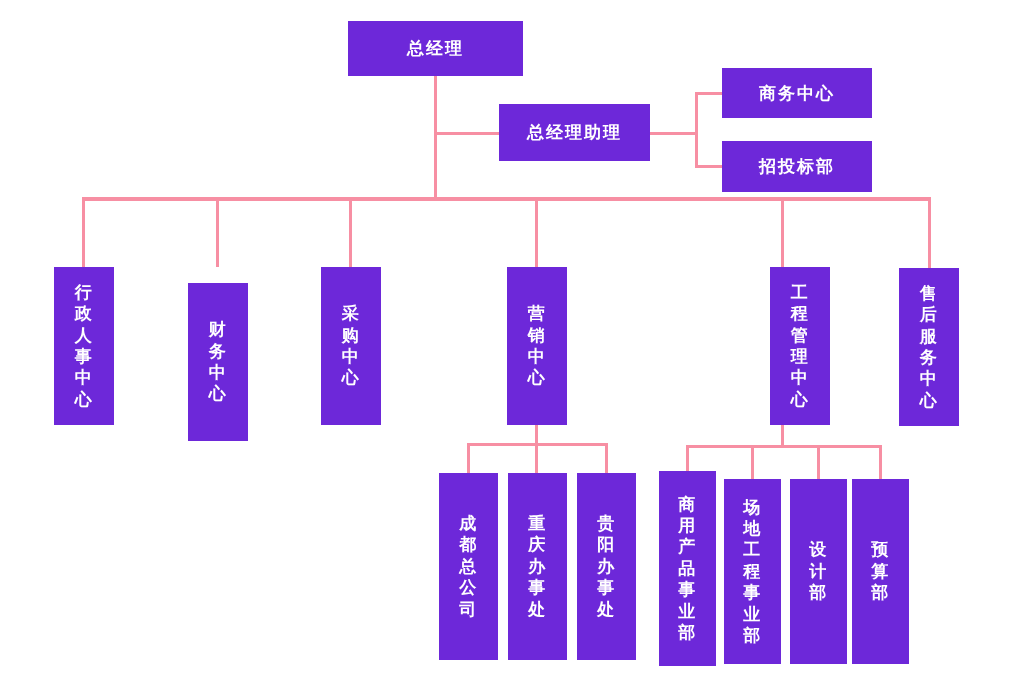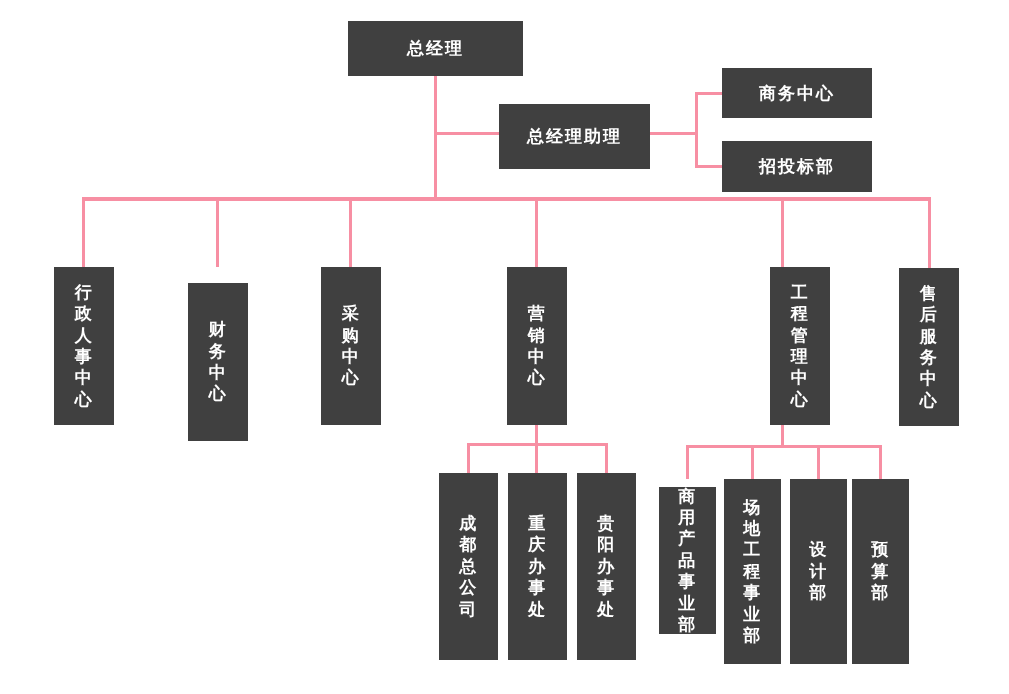--- a/index.html
+++ b/index.html
@@ -6,52 +6,52 @@
   .canvas {
     position: relative;
     width: 1009px;
     height: 694px;
     background: #ffffff;
     font-family: "Liberation Serif", "DejaVu Serif", serif;
     overflow: hidden;
   }
   .node {
     position: absolute;
-    background: #404040;
+    background: #6d28d9;
     color: #ffffff;
     display: flex;
     align-items: center;
     justify-content: center;
     font-weight: bold;
     font-size: 17px;
     box-sizing: border-box;
   }
   .node.h .label { letter-spacing: 2px; white-space: nowrap; }
   .node.v .label {
     width: 1.1em;
     word-break: break-all;
     line-height: 1.26;
   }
   .line { position: absolute; background: #F78FA3; }
 
   
   .n-gm          { left: 348px; top: 21px;  width: 175px; height: 55px; }
-  .n-assistant   { left: 499px; top: 104px; width: 151px; height: 65px; }
+  .n-assistant   { left: 499px; top: 104px; width: 151px; height: 57px; }
   .n-business    { left: 722px; top: 68px;  width: 150px; height: 50px; }
   .n-bidding     { left: 722px; top: 141px; width: 150px; height: 51px; }
   .n-admin       { left: 54px;  top: 267px; width: 60px;  height: 158px; }
   .n-finance     { left: 188px; top: 283px; width: 60px;  height: 158px; }
   .n-procure     { left: 321px; top: 267px; width: 60px;  height: 158px; }
   .n-marketing   { left: 507px; top: 267px; width: 60px;  height: 158px; }
   .n-engineering { left: 753px; top: 267px; width: 60px;  height: 158px; margin-left: 17px; }
   .n-aftersales  { left: 899px; top: 268px; width: 60px;  height: 158px; }
   .n-chengdu     { left: 439px; top: 473px; width: 59px;  height: 187px; }
   .n-chongqing   { left: 508px; top: 473px; width: 59px;  height: 187px; font-family: Liberation Serif, serif; }
   .n-guiyang     { left: 577px; top: 473px; width: 59px;  height: 187px; }
-  .n-commercial  { left: 659px; top: 487px; width: 57px;  height: 147px; }
+  .n-commercial  { left: 659px; top: 471px; width: 57px;  height: 195px; }
   .n-site        { left: 724px; top: 479px; width: 57px;  height: 185px; }
   .n-design      { left: 790px; top: 479px; width: 57px;  height: 185px; }
   .n-budget      { left: 852px; top: 479px; width: 57px;  height: 185px; }
 </style>
 </head>
 <body>
 
 <div class="canvas">
 
   <div class="line" style="left:434px; top:76px;  width:3px;   height:122px;"></div>

